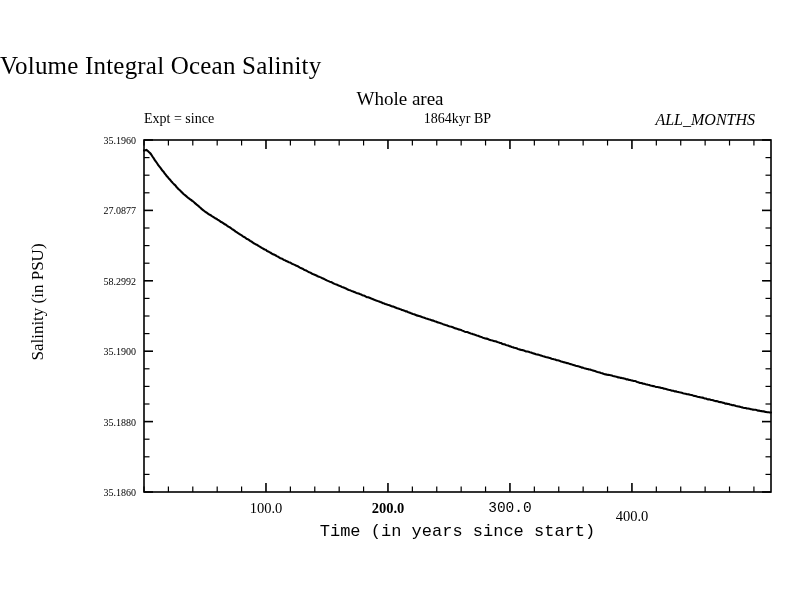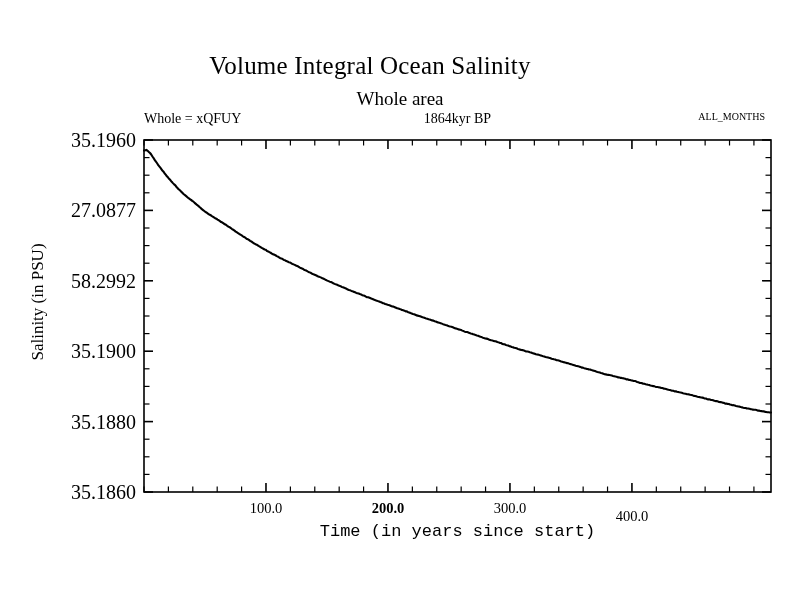--- a/index.html
+++ b/index.html
@@ -22,21 +22,21 @@
     top: 0;
     width: 800px;
     height: 600px;
   }
 
   .title-main {
     position: absolute;
     left: 0;
     top: 52px;
     width: 740px;
-    text-align: center;
+    text-align: left;
     font-size: 25px;
     letter-spacing: 0.2px;
     white-space: nowrap;
   }
 
   .title-sub {
     position: absolute;
     left: 0;
     top: 88px;
     width: 800px;
@@ -63,24 +63,25 @@
     position: absolute;
     left: 0;
     top: 0;
     width: 627px;
     text-align: center;
     font-size: 14px;
     white-space: nowrap;
   }
   .header-right {
     position: absolute;
-    right: 6px;
-    top: 0;
-    font-size: 10px;
-    white-space: nowrap;
+    right: 16px;
+    top: 0;
+    font-size: 16px;
+    white-space: nowrap;
+    font-style: italic;
   }
 
   .ylabel {
     position: absolute;
     left: -62px;
     top: 292px;
     width: 200px;
     text-align: center;
     font-size: 17px;
     transform: rotate(-90deg);
@@ -101,21 +102,21 @@
 
   #plot-svg {
     position: absolute;
     left: 0;
     top: 0;
   }
 
   .ytick-label {
     position: absolute;
     text-align: right;
-    font-size: 20px;
+    font-size: 10px;
     white-space: nowrap;
     transform: translateY(-50%);
     right: 0;
   }
   .ytick-wrap {
     position: absolute;
     left: 44px;
     width: 92px;
     height: 0;
   }
@@ -130,21 +131,21 @@
 </style>
 </head>
 <body>
 
 <div id="figure">
 
   <div class="title-main">Volume Integral Ocean Salinity</div>
   <div class="title-sub">Whole area</div>
 
   <div class="header-row">
-    <div class="header-left">Whole = xQFUY</div>
+    <div class="header-left">Expt = since</div>
     <div class="header-center">1864kyr BP</div>
     <div class="header-right">ALL_MONTHS</div>
   </div>
 
   <div class="ylabel">Salinity (in PSU)</div>
   <div class="xlabel">Time (in years since start)</div>
 
   <svg id="plot-svg" width="800" height="600">
     <g>
       <rect id="frame-rect" x="144" y="140" width="627" height="352" fill="none" stroke="#000000" stroke-width="1.6"></rect>
@@ -266,17 +267,17 @@
       <div class="ytick-wrap" style="top: 210.4px;">
         <div class="ytick-label">27.0877</div>
       </div>
       <div class="ytick-wrap" style="top: 140px;">
         <div class="ytick-label">35.1960</div>
       </div>
     </div>
   <div id="xtick-labels">
       <div class="xtick-label" style="left: 265.984px;">100.0</div>
       <div class="xtick-label" style="left: 387.969px; font-weight: bold;">200.0</div>
-      <div class="xtick-label" style="left: 509.953px;">300.0</div>
+      <div class="xtick-label" style="left: 509.953px; font-family: Liberation Mono, monospace;">300.0</div>
       <div class="xtick-label" style="left: 631.938px; margin-top: 8px;">400.0</div>
     </div>
 
 </div>
 
 </body></html>

